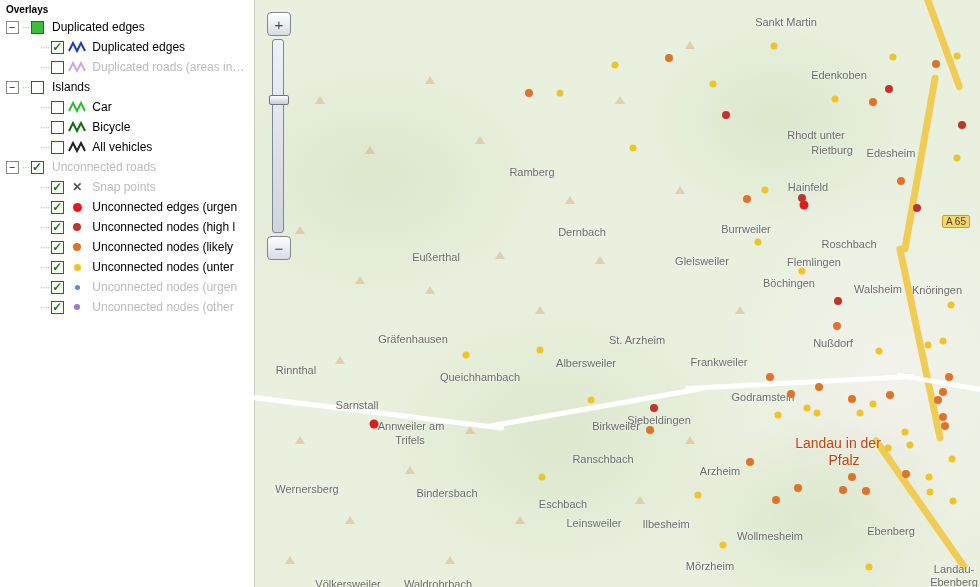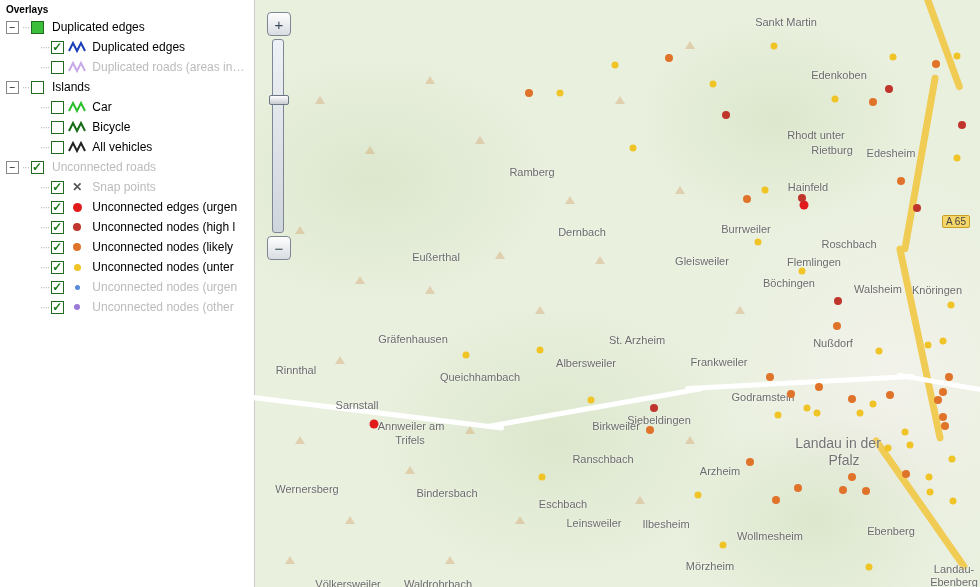--- a/index.html
+++ b/index.html
@@ -15,21 +15,21 @@
   .treebtn{width:11px;height:11px;border:1px solid #888;display:inline-flex;align-items:center;justify-content:center;font-size:10px;line-height:9px;margin-right:3px;cursor:pointer;user-select:none;background:#fff;}
   .cbx{width:13px;height:13px;border:1px solid #206b20;display:inline-block;margin-right:4px;position:relative;box-sizing:border-box;cursor:pointer;background:#fff;}
   .cbx.checked::after{content:"✓";position:absolute;left:0;top:-2px;font-size:12px;color:#1a7a1a;font-weight:bold;}
   .cbx.filled{background:#3bbf3b;}
   .swatch{width:18px;height:12px;display:inline-flex;align-items:center;justify-content:center;margin-right:6px;}
   .dim{color:#bbb;}
   .label{overflow:hidden;text-overflow:clip;}
   
   #map{position:absolute;left:255px;top:0;right:0;bottom:0;background:#e9f0de;}
   .town{position:absolute;transform:translate(-50%,-50%);color:#6b6b6b;font-size:11px;pointer-events:none;text-shadow:0 0 2px #fff;}
-  .town.big{font-size:14px;color:#737373;}
+  .town.big{font-size:14px;color:#c2410c;}
   .road{position:absolute;background:#fff;height:5px;border-radius:3px;pointer-events:none;}
   .hwy{background:#f0cc55;height:7px;border-radius:4px;}
   .hwy-label{position:absolute;background:#f5d66a;border:1px solid #c8a020;border-radius:2px;font-size:10px;padding:0 3px;color:#444;}
   .node{position:absolute;border-radius:50%;transform:translate(-50%,-50%);}
   .n-urgent{width:9px;height:9px;background:#e11b1b;}
   .n-high{width:8px;height:8px;background:#c0352b;}
   .n-likely{width:8px;height:8px;background:#e0732a;}
   .n-potential{width:7px;height:7px;background:#f0c427;}
   
   #zoom{position:absolute;left:12px;top:12px;width:22px;}

